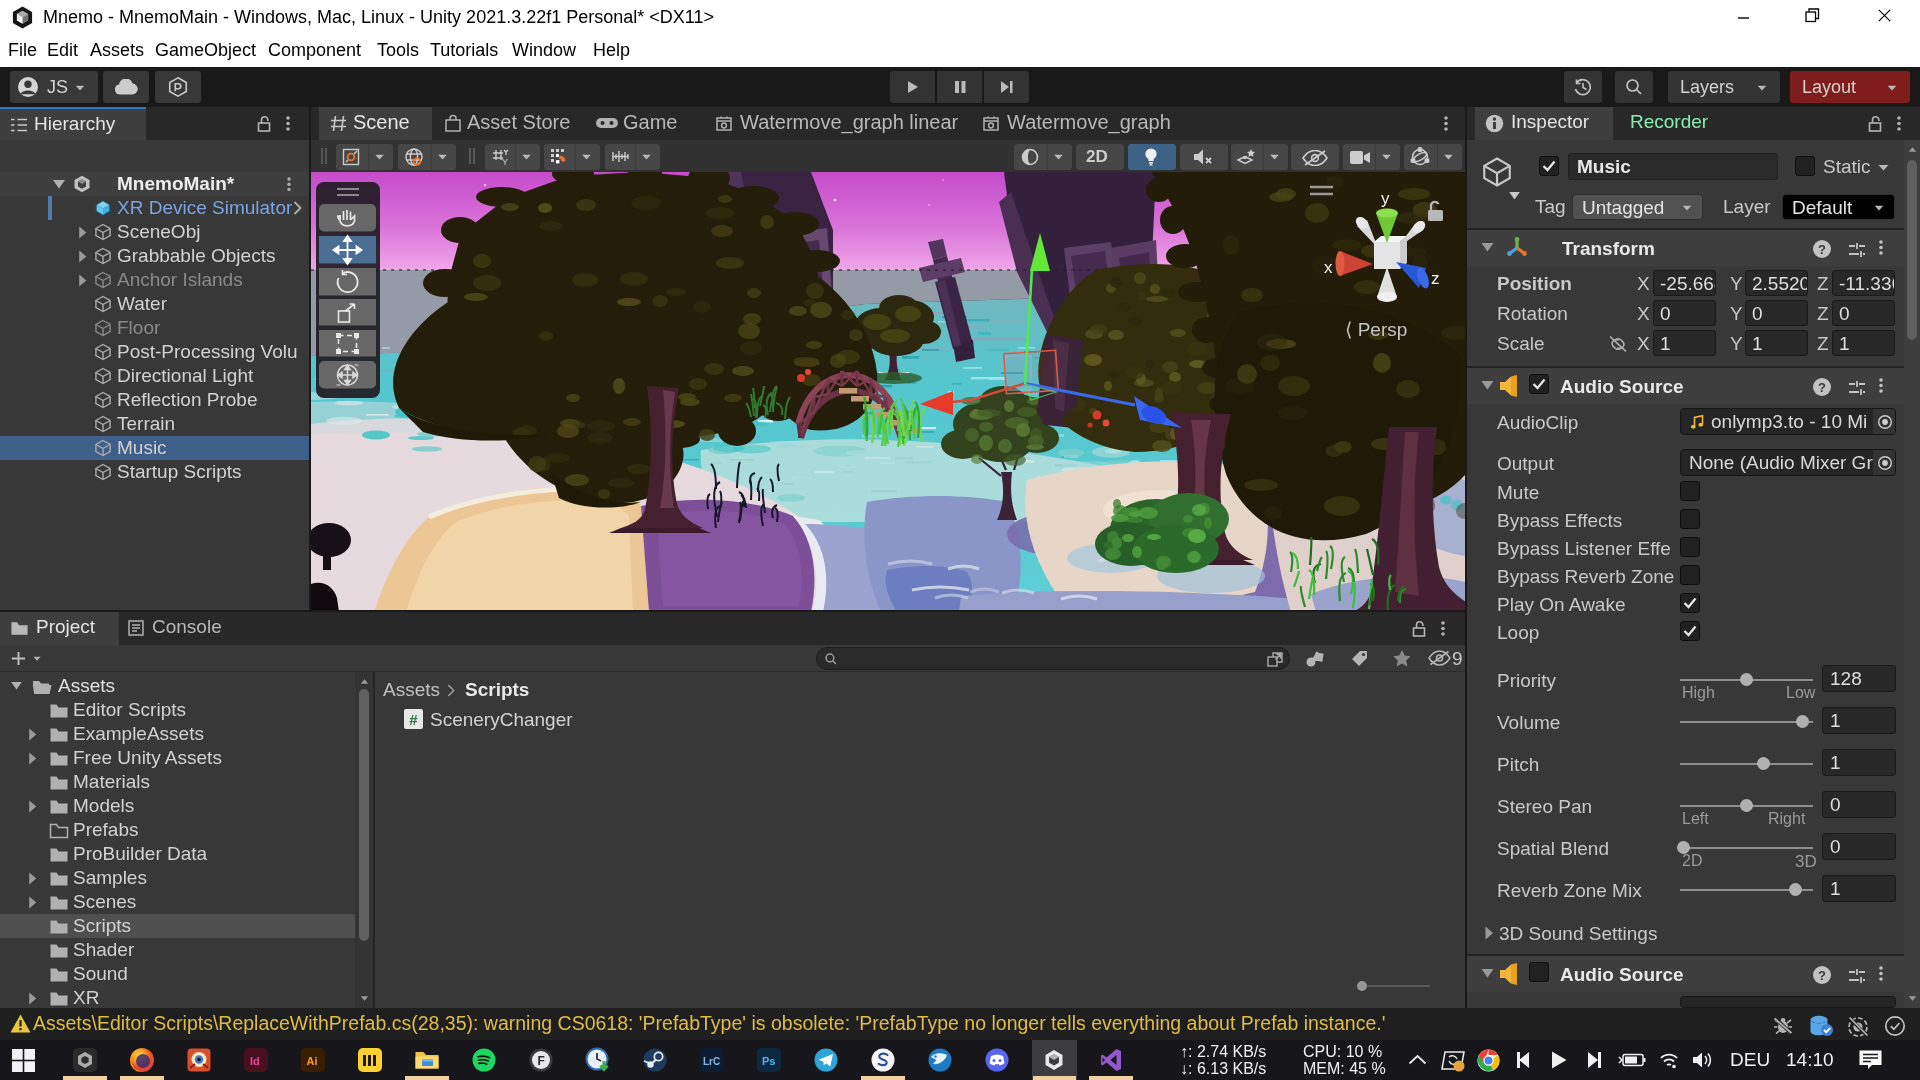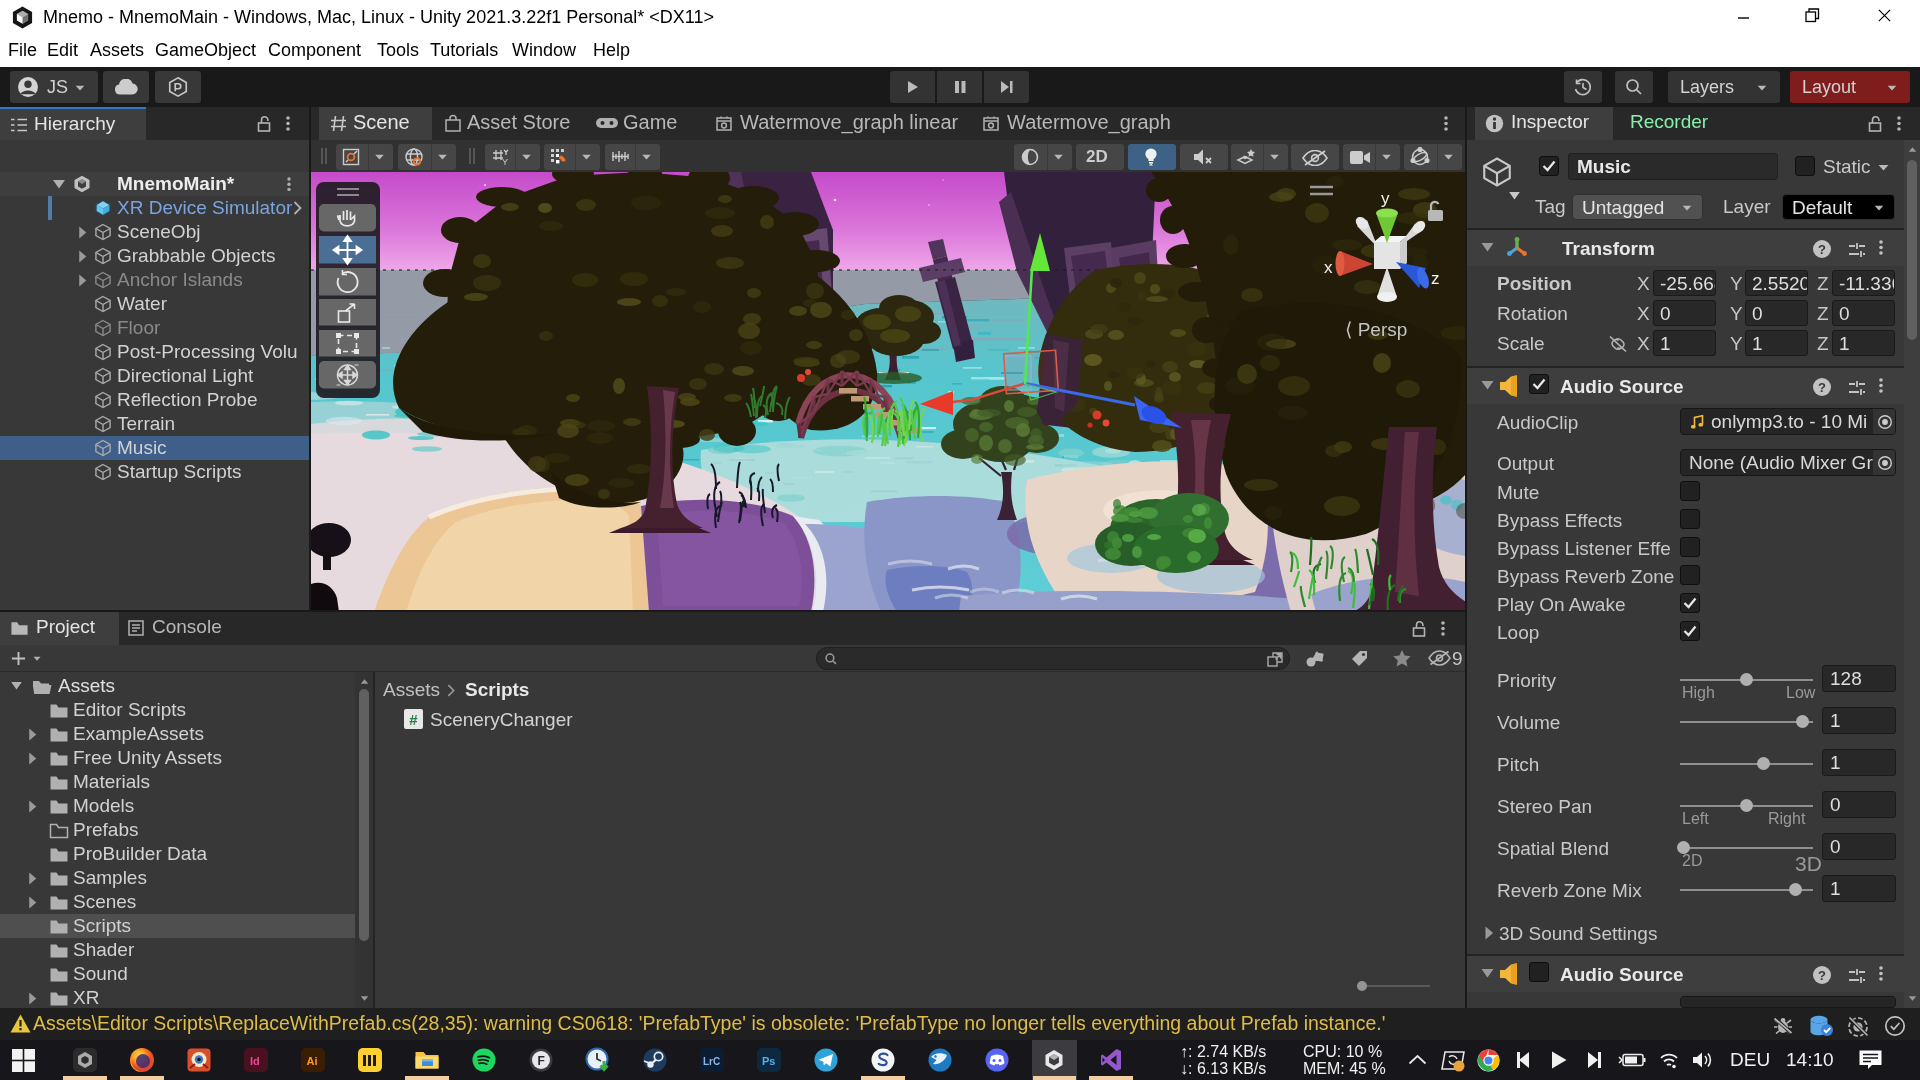--- a/index.html
+++ b/index.html
@@ -1561,21 +1561,21 @@
         <div class="abs" style="left:273px;top:659px;width:13px;height:13px;border-radius:7px;background:#b0b0b0;"></div>
         <span class="abs" style="left:215px;top:670px;font-size:16px;color:#9a9a9a;">Left</span>
         <span class="abs" style="left:301px;top:670px;font-size:16px;color:#9a9a9a;">Right</span>
 <div class="abs" style="left:355px;top:651px;width:74px;height:27px;background:#282828;border:1px solid #1a1a1a;border-radius:3px;">
           <span class="abs" style="left:7px;top:2px;color:#dedede;">0</span>
         </div>
 <span class="abs" style="left:30px;top:698px;">Spatial Blend</span>
 <div class="abs" style="left:213px;top:707px;width:133px;height:2px;background:#8f8f8f;"></div>
         <div class="abs" style="left:210px;top:701px;width:13px;height:13px;border-radius:7px;background:#b0b0b0;"></div>
         <span class="abs" style="left:215px;top:712px;font-size:16px;color:#9a9a9a;">2D</span>
-        <span class="abs" style="left:328px;top:712px;font-size:21px;color:#9a9a9a;">3D</span>
+        <span class="abs" style="left:328px;top:712px;font-size:17px;color:#9a9a9a;">3D</span>
 <div class="abs" style="left:355px;top:693px;width:74px;height:27px;background:#282828;border:1px solid #1a1a1a;border-radius:3px;">
           <span class="abs" style="left:7px;top:2px;color:#dedede;">0</span>
         </div>
 <span class="abs" style="left:30px;top:740px;">Reverb Zone Mix</span>
 <div class="abs" style="left:213px;top:749px;width:133px;height:2px;background:#8f8f8f;"></div>
         <div class="abs" style="left:322px;top:743px;width:13px;height:13px;border-radius:7px;background:#b0b0b0;"></div>
 <div class="abs" style="left:355px;top:735px;width:74px;height:27px;background:#282828;border:1px solid #1a1a1a;border-radius:3px;">
           <span class="abs" style="left:7px;top:2px;color:#dedede;">1</span>
         </div>
 <svg class="abs" style="left:16px;top:786px" width="12" height="14" viewBox="0 0 9 12">

